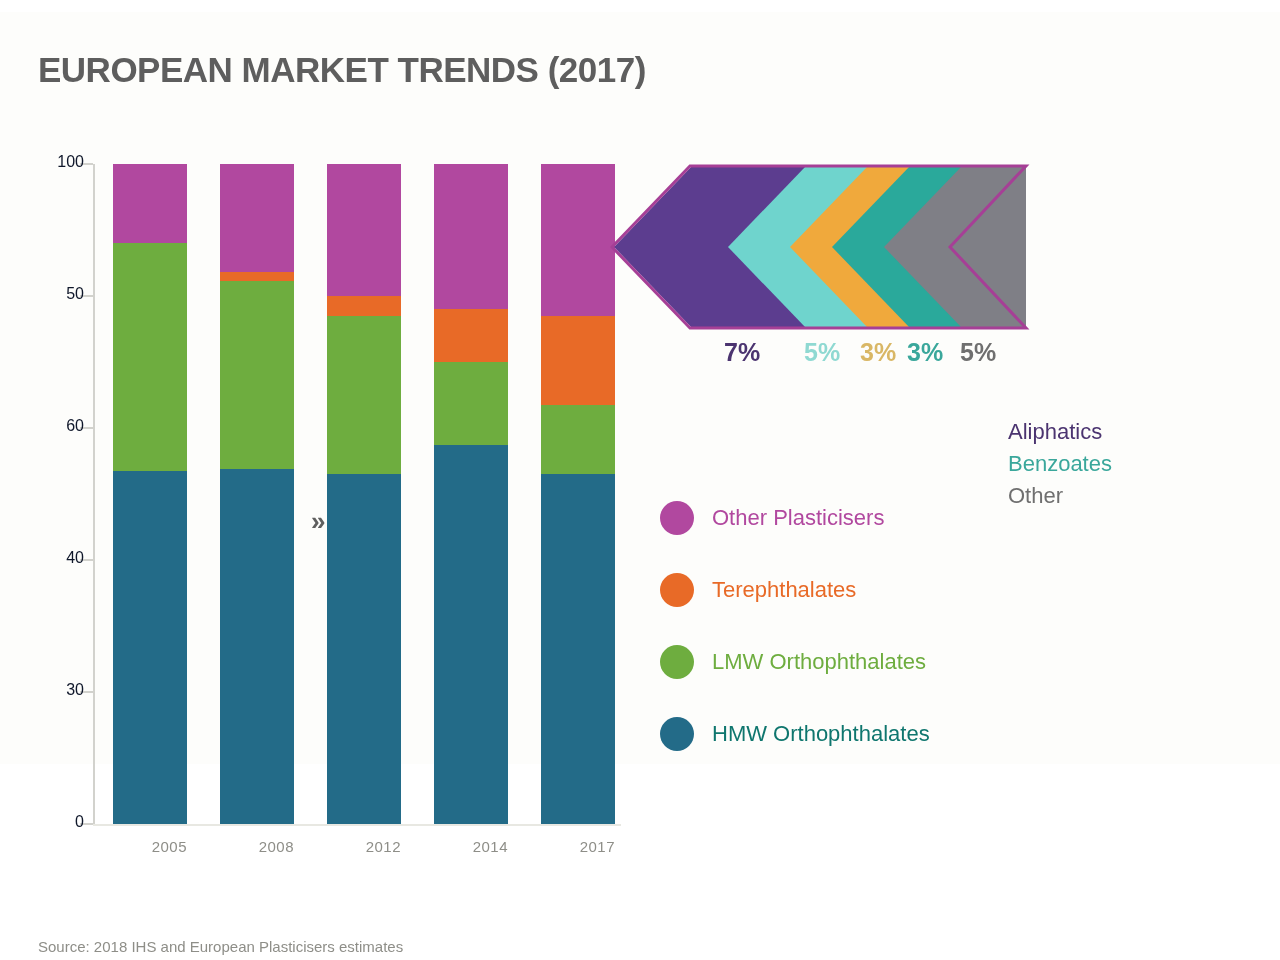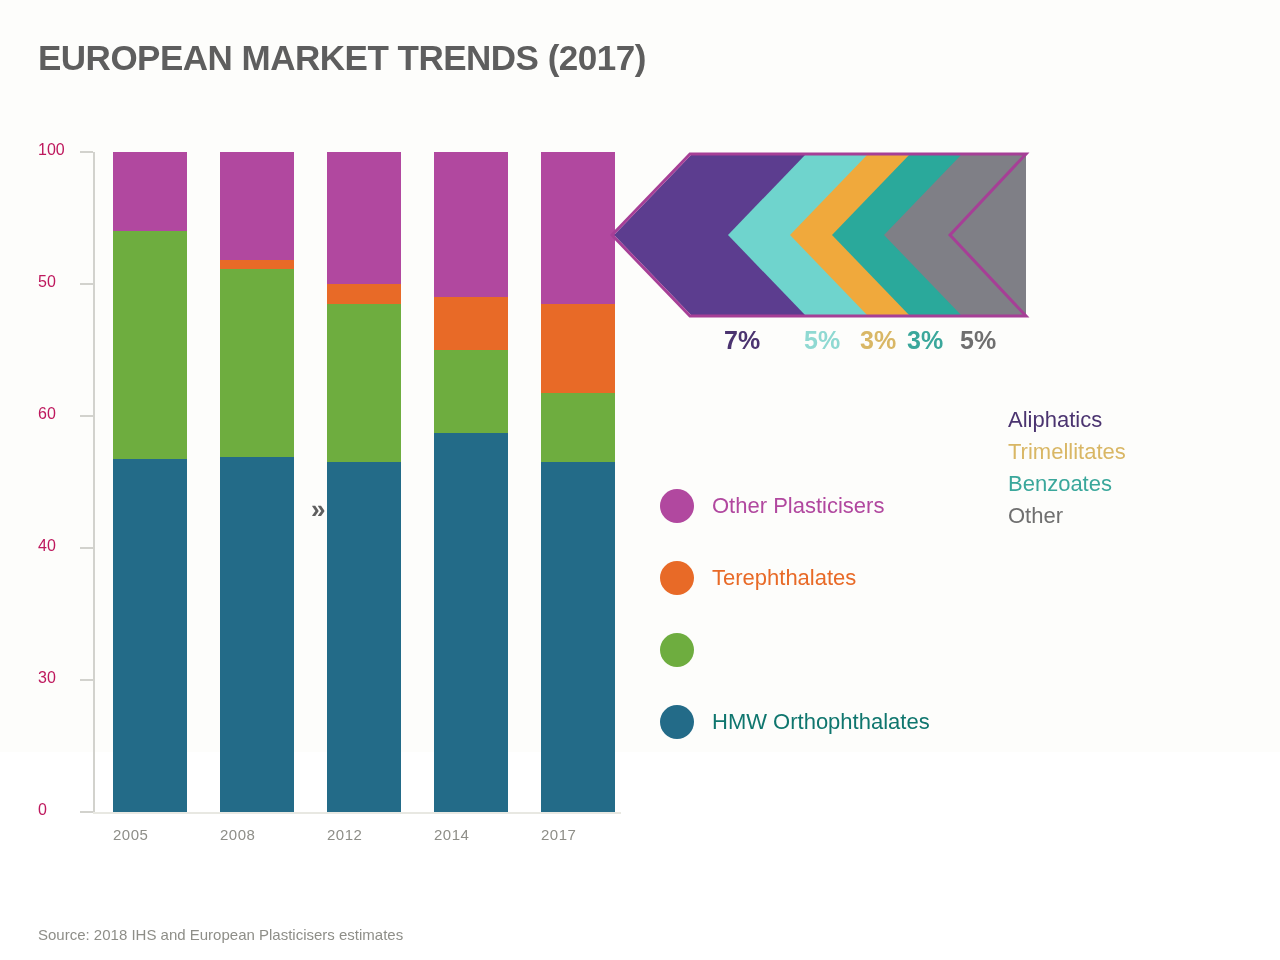--- a/index.html
+++ b/index.html
@@ -4,44 +4,44 @@
 <title>European Market Trends (2017)</title>
 <style>
   html,body{margin:0;padding:0;}
   body{
     width:1280px;height:960px;
     background:#ffffff;
     font-family:"Liberation Sans", sans-serif;
     overflow:hidden;
     position:relative;
   }
-  #stage{position:absolute;left:0;top:0;width:1280px;height:752px;background:#fdfdfb;}
+  #stage{position:absolute;left:0;top:12px;width:1280px;height:752px;background:#fdfdfb;}
 
   
   .title{
     position:absolute;left:38px;top:38px;
     font-size:35px;font-weight:bold;letter-spacing:-0.5px;
     color:#5e5e5e;
     white-space:nowrap;
   }
 
   
   .plot{position:absolute;left:93px;top:152px;width:528px;height:660px;}
   .axis-line{
     position:absolute;left:93px;top:152px;width:2px;height:661px;background:#d2d2cd;
   }
   .axis-base{
     position:absolute;left:93px;top:812px;width:528px;height:2px;background:#e8e8e2;
   }
-  .ylab-wrap{position:absolute;left:38px;width:46px;font-size:16px;color:#be185d;}
+  .ylab-wrap{position:absolute;left:38px;width:46px;text-align:right;font-size:16px;color:#0f172a;}
 
   .bar{position:absolute;bottom:0;width:74px;}
   .seg{position:absolute;left:0;width:100%;}
   .xlabel{
-    position:absolute;top:826px;width:74px;text-align:left;
+    position:absolute;top:826px;width:74px;text-align:right;
     font-size:15px;color:#8e8e88;letter-spacing:0.5px;
   }
 
   
   .chev-wrap{position:absolute;left:610px;top:150px;width:420px;height:170px;}
   .pct-row{position:absolute;left:610px;top:326px;width:420px;height:34px;}
   .pct{
     position:absolute;top:0;font-size:25px;font-weight:bold;white-space:nowrap;
   }
 
@@ -152,36 +152,36 @@
   <div class="pct-row" id="pcts">
       <div class="pct" style="left: 114px; color: rgb(75, 52, 112);">7%</div>
       <div class="pct" style="left: 194px; color: rgb(143, 217, 210);">5%</div>
       <div class="pct" style="left: 250px; color: rgb(217, 183, 101);">3%</div>
       <div class="pct" style="left: 297px; color: rgb(58, 167, 155);">3%</div>
       <div class="pct" style="left: 350px; color: rgb(111, 111, 111);">5%</div>
     </div>
 
   <div class="sublegend" id="sublegend">
       <div style="color: rgb(75, 52, 112);">Aliphatics</div>
-      <div style="color: rgb(217, 183, 101);">Trimellitates</div>
       <div style="color: rgb(58, 167, 155);">Benzoates</div>
       <div style="color: rgb(111, 111, 111);">Other</div>
     </div>
 
   <div class="legend" id="legend">
       <div class="leg-item" style="top: 0px;">
         <span class="dot" style="background: rgb(177, 72, 159);"></span>
         <span class="leg-text" style="color: rgb(177, 72, 159);">Other Plasticisers</span>
       </div>
       <div class="leg-item" style="top: 72px; align-items: center;">
         <span class="dot" style="background: rgb(232, 106, 39);"></span>
         <span class="leg-text" style="color: rgb(232, 106, 39);">Terephthalates</span>
       </div>
       <div class="leg-item" style="top: 144px;">
         <span class="dot" style="background: rgb(110, 173, 63);"></span>
+        <span class="leg-text" style="color: rgb(110, 173, 63);">LMW Orthophthalates</span>
       </div>
       <div class="leg-item" style="top: 216px;">
         <span class="dot" style="background: rgb(35, 107, 136);"></span>
         <span class="leg-text" style="color: #0f766e;">HMW Orthophthalates</span>
       </div>
     </div>
   <div class="chev-mark">»</div>
 
   <div class="source">Source: 2018 IHS and European Plasticisers estimates</div>
 

